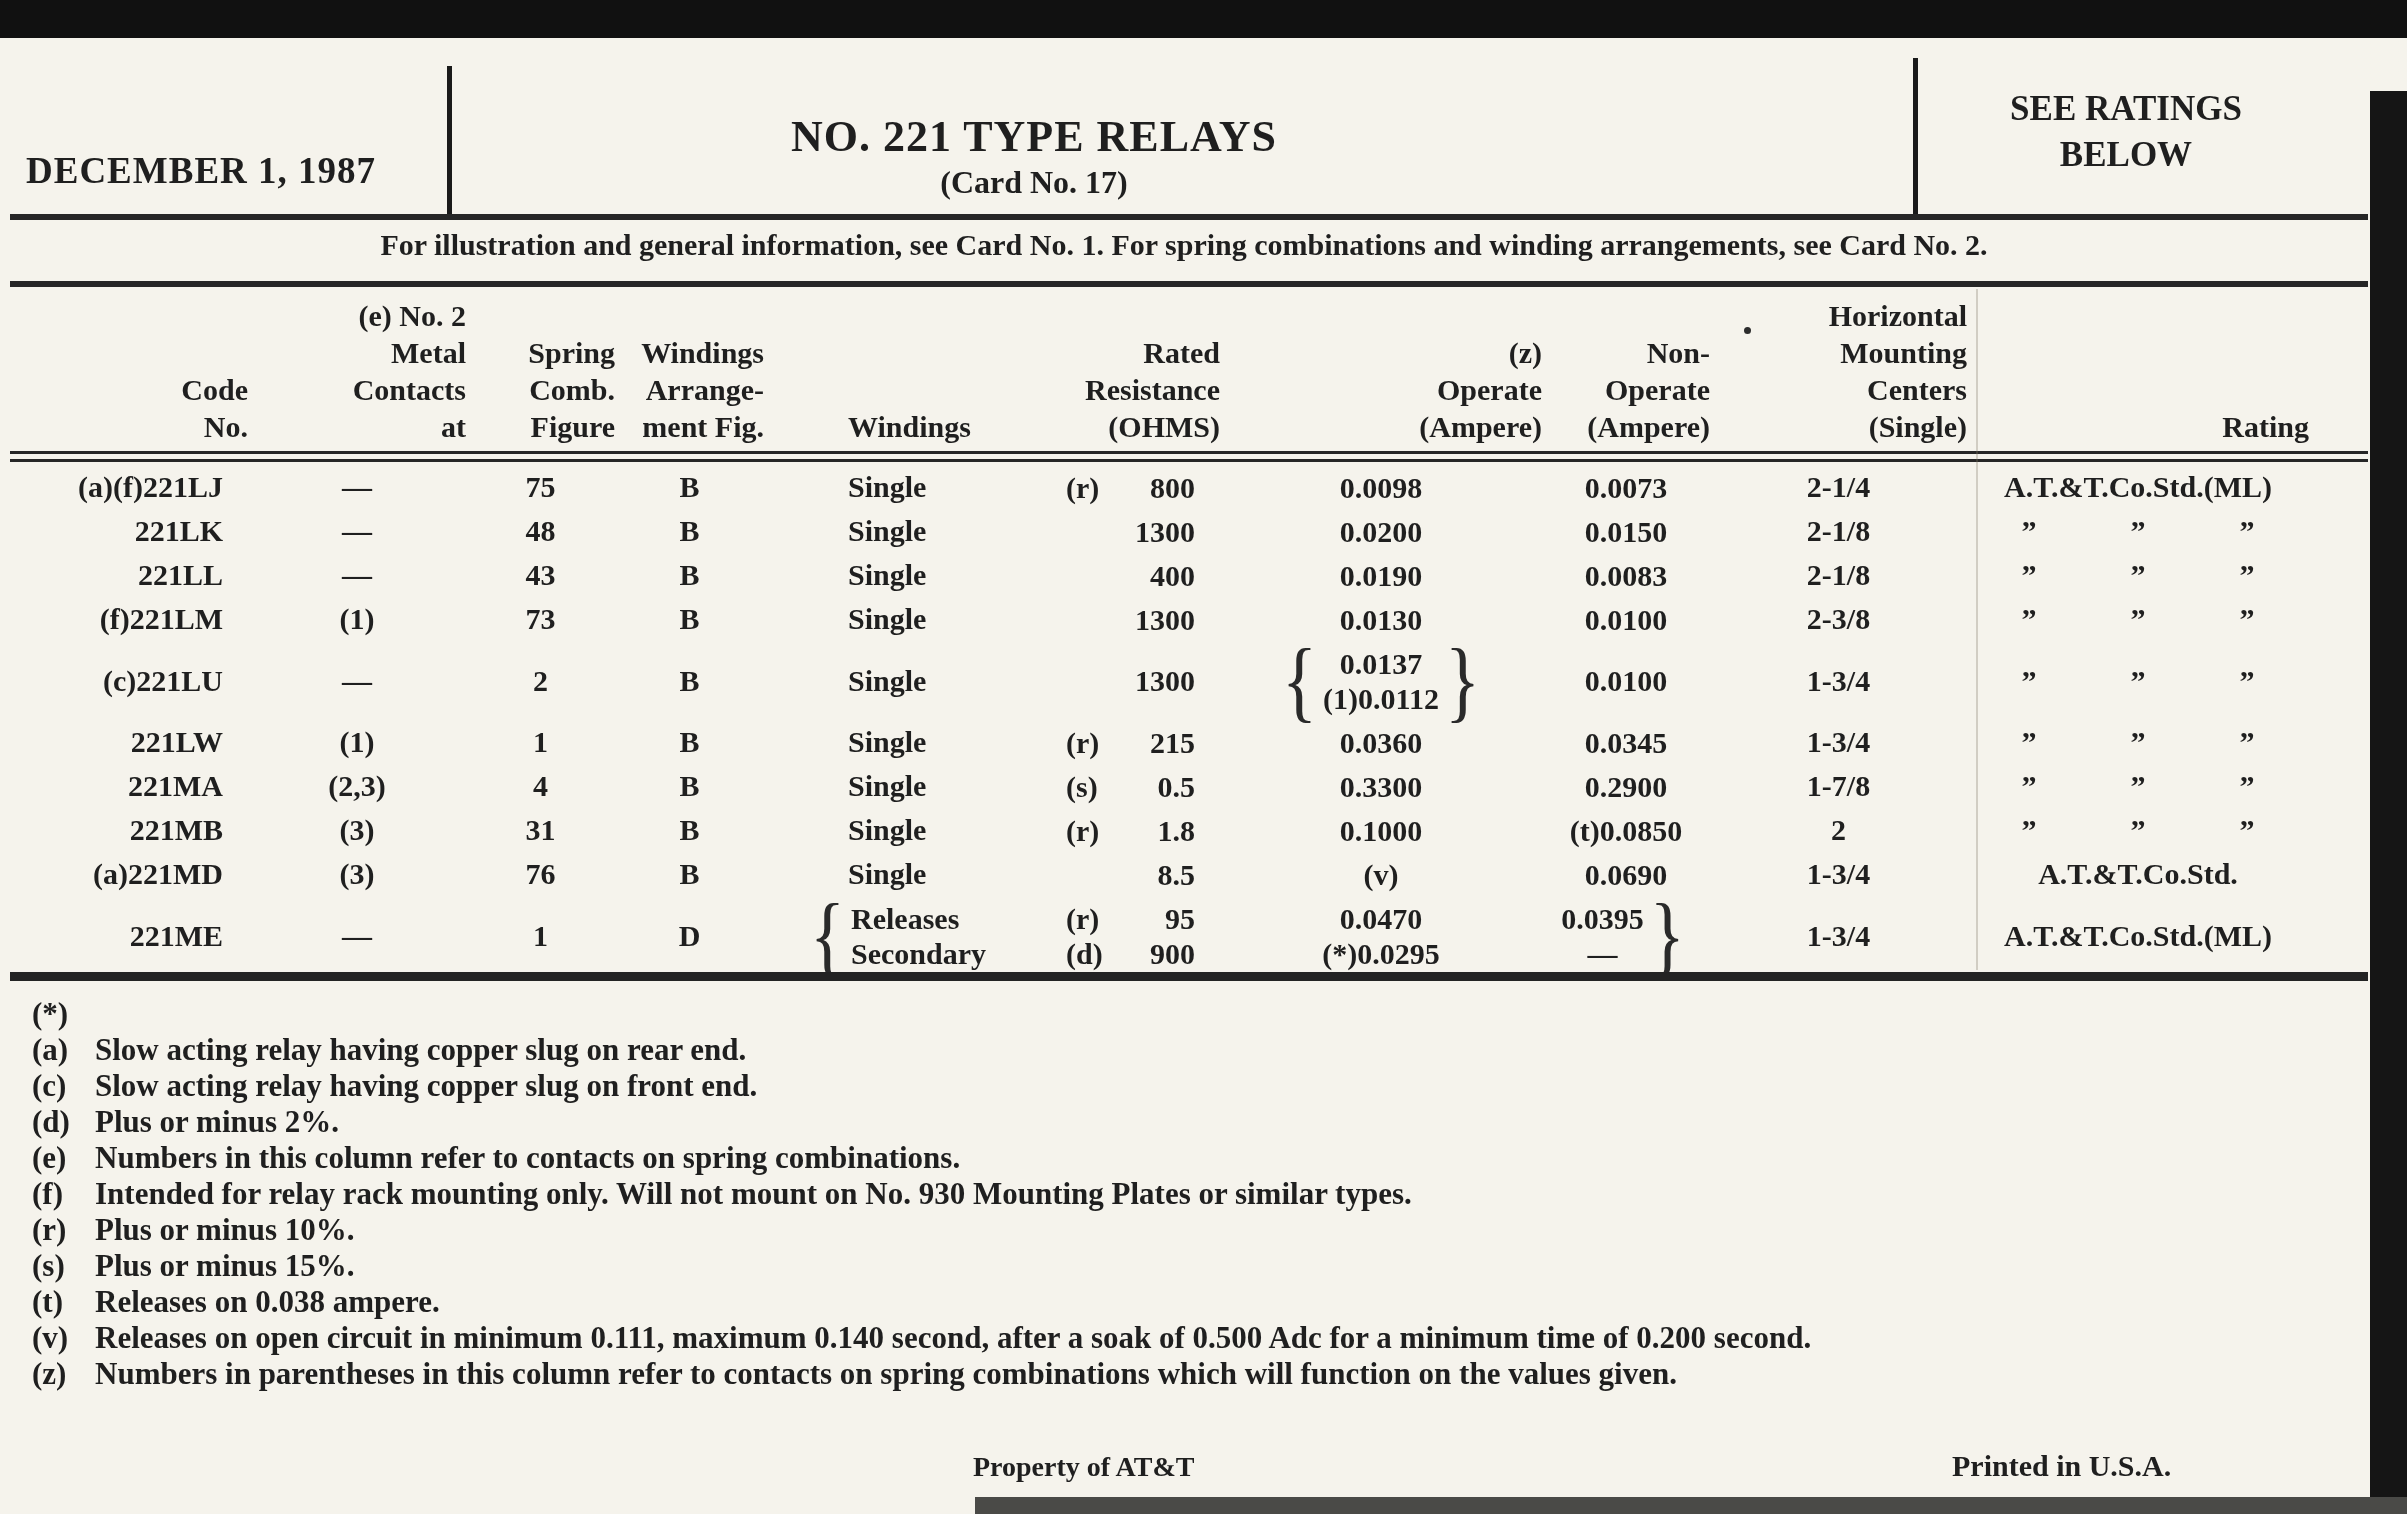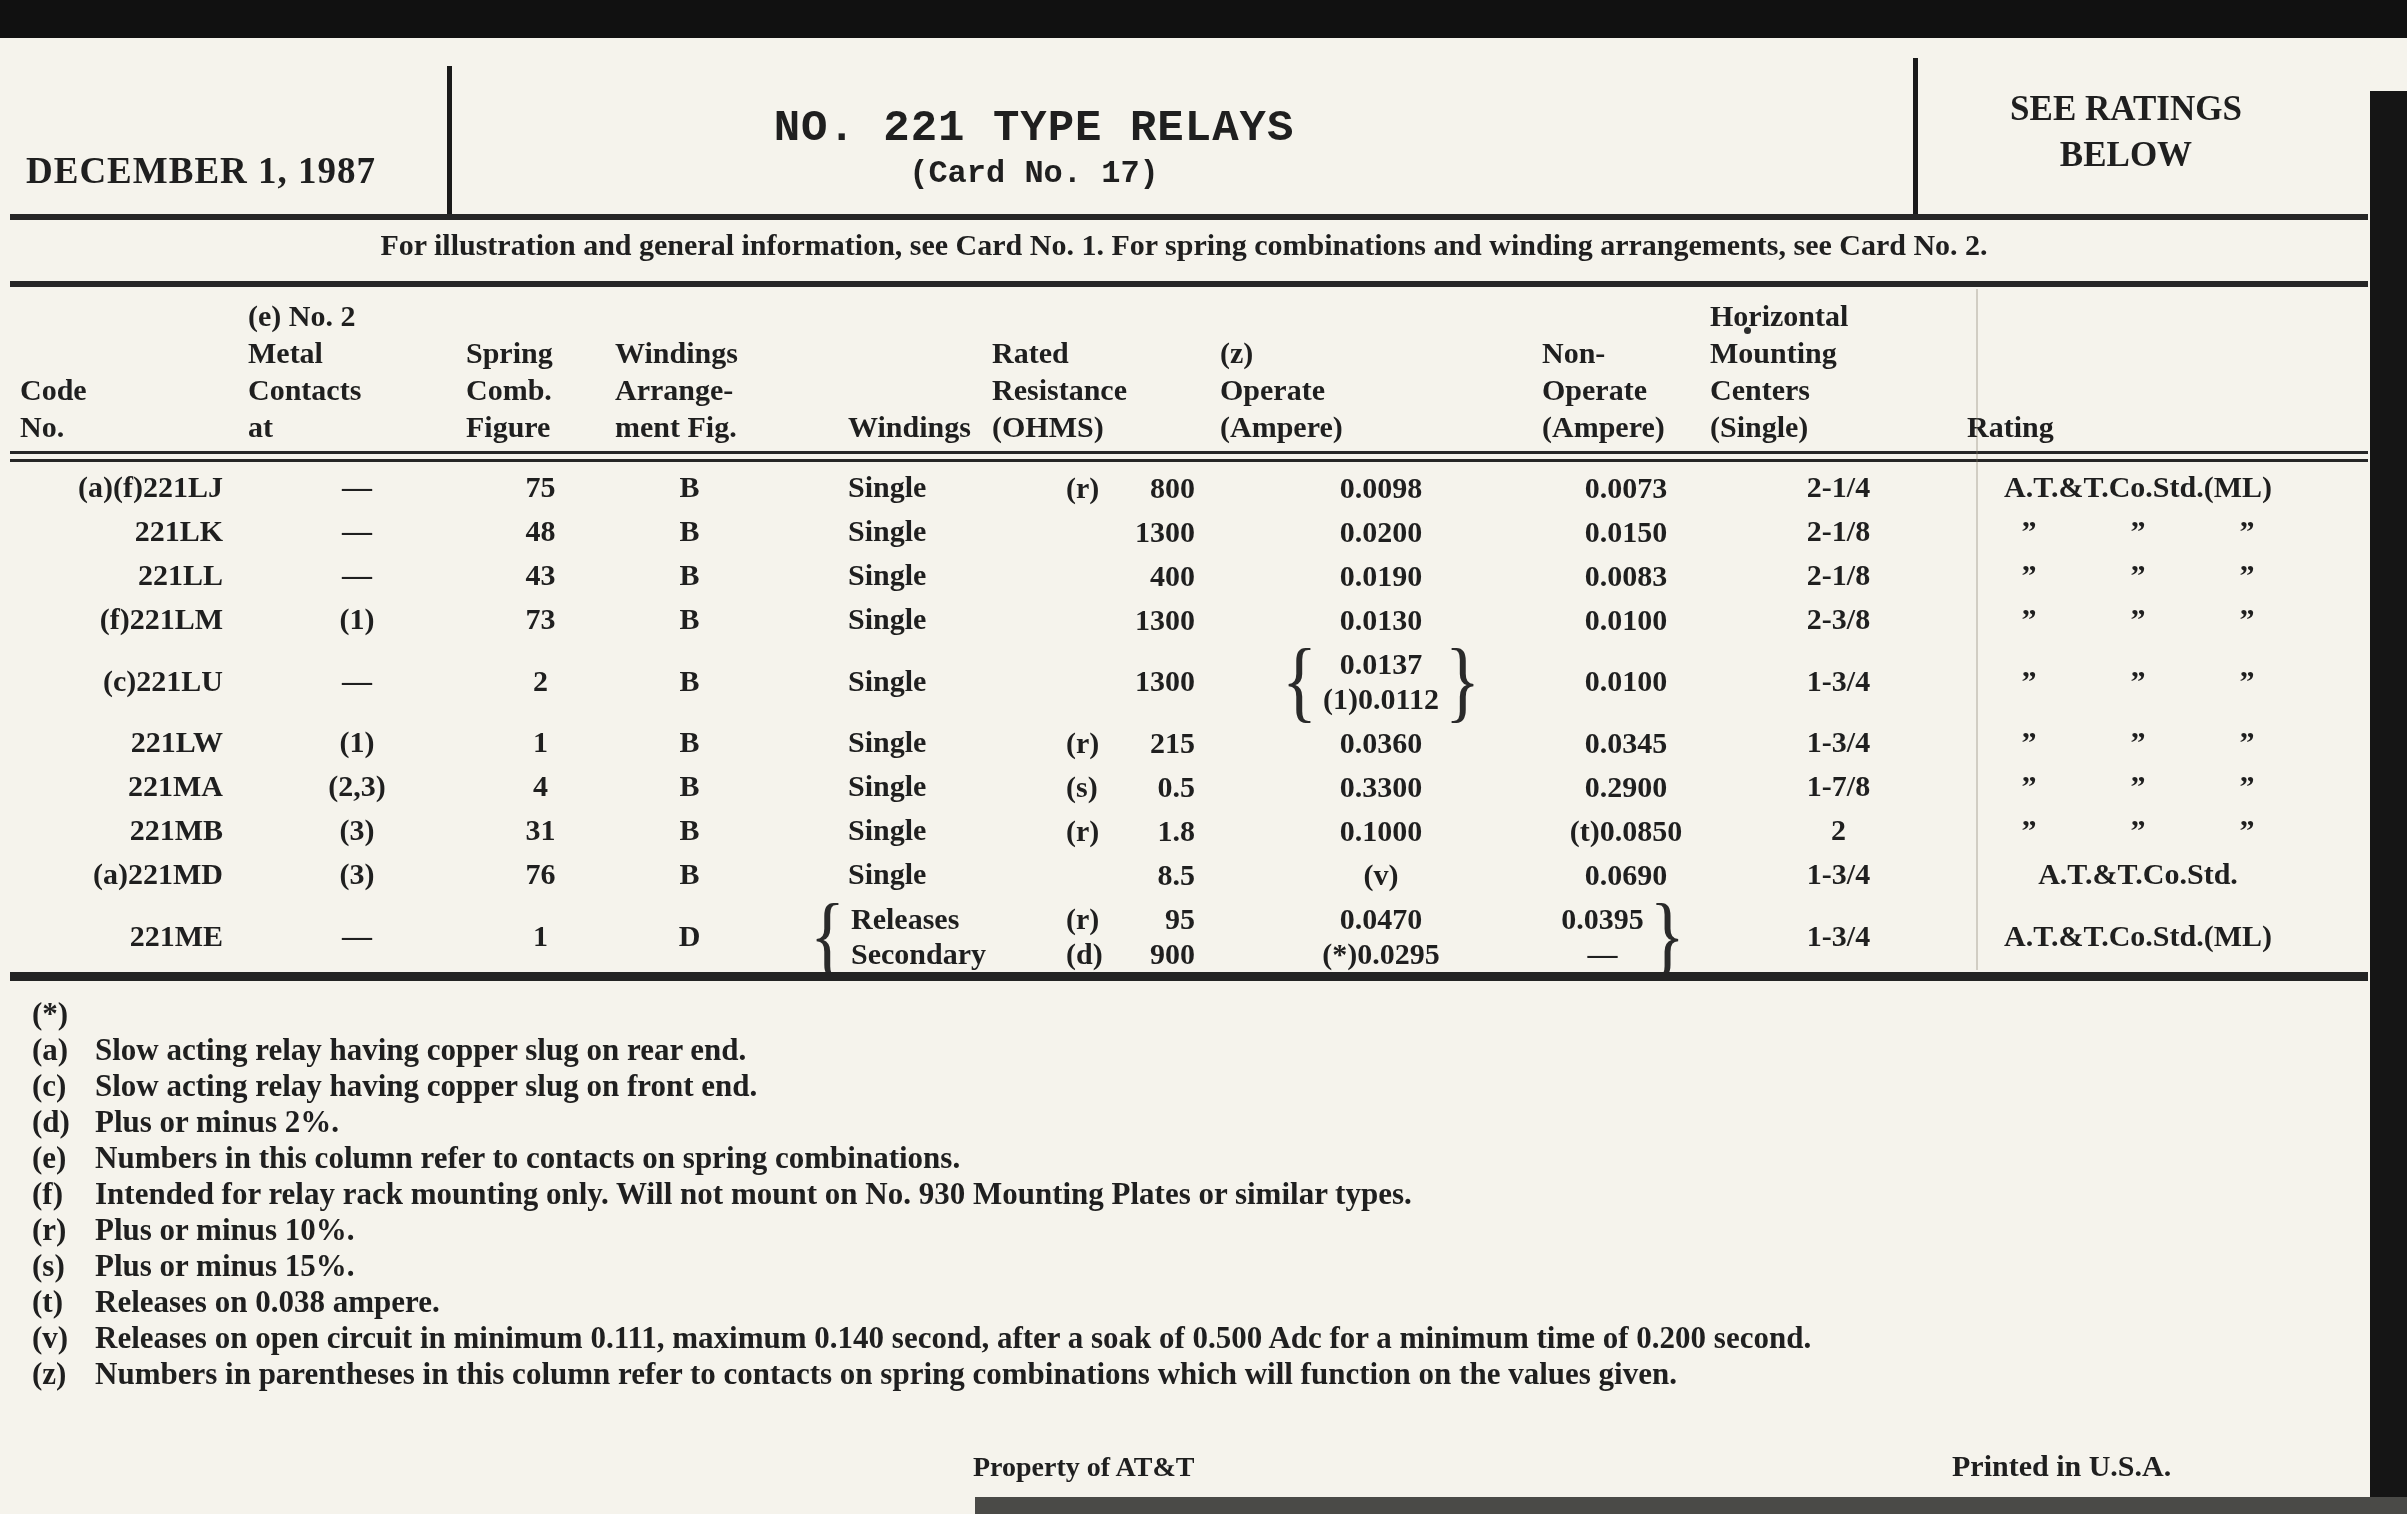--- a/index.html
+++ b/index.html
@@ -13,35 +13,35 @@
   
   .top-bar   { position:absolute; top:0; left:0; width:100%; height:38px; background:#111; }
   .right-strip{ position:absolute; top:91px; right:0; width:38px; height:1424px; background:#151515; }
   .bottom-strip{ position:absolute; bottom:0; left:975px; right:0; height:18px; background:#4a4a47; }
 
   
   .header-band { position:absolute; top:38px; left:0; width:2368px; height:176px; }
   .date { position:absolute; left:26px; bottom:22px; font-size:37px; letter-spacing:1px; white-space:nowrap; }
   .vdiv1 { position:absolute; left:447px; top:28px; bottom:-2px; width:5px; background:#1a1a1a; }
   .vdiv2 { position:absolute; left:1913px; top:20px; bottom:-2px; width:5px; background:#1a1a1a; }
-  .title-block { position:absolute; left:452px; width:1164px; top:8px; height:100%; text-align:center;font-family:Liberation Mono, monospace; }
+  .title-block { position:absolute; left:452px; width:1164px; top:16px; height:100%; text-align:center; }
   .title { margin-top:57px; font-size:44px; letter-spacing:1px; }
   .card-no { font-size:32px; margin-top:2px; }
   .ratings { position:absolute; left:1918px; width:416px; top:48px; text-align:center; font-size:35px; line-height:1.3; }
 
   .rule { position:absolute; left:10px; width:2358px; background:#262626; }
   .rule1 { top:214px; height:6px; }
   .rule2 { top:281px; height:6px; }
   .intro { position:absolute; top:228px; left:0; width:2368px; text-align:center; font-size:30px; }
 
   
   .thead { position:absolute; top:295px; left:20px; width:2287px; height:150px;
            display:grid; grid-template-columns:var(--cols); align-items:end;
            font-size:30px; line-height:37px; }
-  .th { text-align:left; }
+  .th { text-align:right; }
   .th.left { text-align:left; padding-left:84px; }
   .double-rule { position:absolute; top:451px; left:10px; width:2358px; height:11px;
                  border-top:3px solid #262626; border-bottom:3px solid #262626; box-sizing:border-box; }
   .tbody { position:absolute; top:465px; left:20px; width:2287px; }
   .tr { display:grid; grid-template-columns:var(--cols); align-items:center; height:44px; font-size:30px; }
   .tr.tall { height:79px; }
   .td { text-align:center; }
   .td-code { text-align:right; padding-right:25px; white-space:nowrap; }
   .td-windings { text-align:left; padding-left:84px; }
   .td-windings.braced { display:flex; align-items:center; padding-left:40px; }

